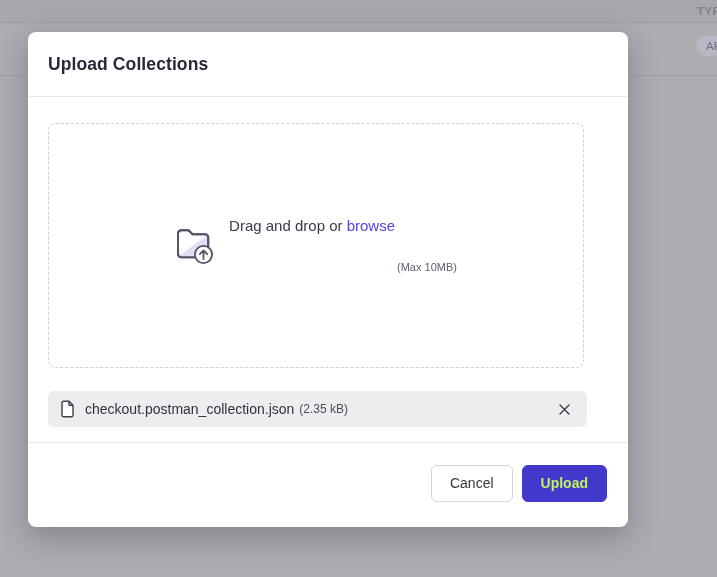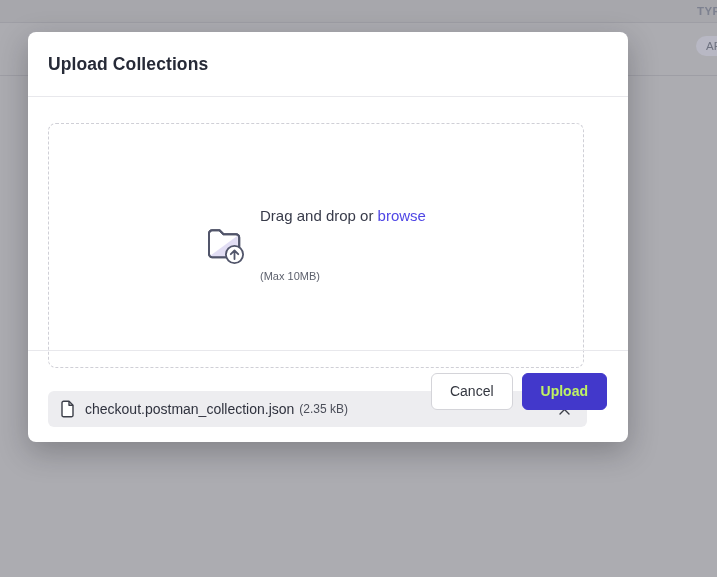--- a/index.html
+++ b/index.html
@@ -25,21 +25,21 @@
   .bg-badge {
     position: absolute; left: 696px; top: 36px;
     background: #b8b8c4; color: #6e7280;
     font-size: 11.5px; font-weight: 500;
     padding: 4px 10px; border-radius: 11px; white-space: nowrap;
   }
 
   
   .modal {
     position: absolute; left: 28px; top: 32px;
-    width: 600px; height: 410px;
+    width: 600px; height: 495px;
     background: #ffffff; border-radius: 8px;
     box-shadow: 0 10px 30px rgba(20,20,30,0.28);
   }
   .modal-header {
     height: 65px; padding: 0 20px;
     display: flex; align-items: center;
     border-bottom: 1px solid #e8e8ec;
     border-radius: 8px 8px 0 0;
   }
   .modal-title {
@@ -50,21 +50,21 @@
   
   .dropzone {
     margin: 26px 44px 0 20px;
     width: 536px; height: 245px;
     border: 1px dashed #cfcfd6; border-radius: 8px;
     display: flex; align-items: center; justify-content: center;
     cursor: pointer; background: #ffffff;
   }
   .dz-inner { display: flex; align-items: center; gap: 14px; margin-top: -2px; }
   .dz-icon { width: 40px; height: 42px; flex: 0 0 auto; }
-  .dz-text { display: flex; flex-direction: column; gap: 2px; }
+  .dz-text { display: flex; flex-direction: row; gap: 2px; }
   .dz-line1 { font-size: 15px; color: #383b4a; }
   .dz-line1 .browse { color: #4f46e5; font-weight: 500; text-decoration: none; cursor: pointer; }
   .dz-hint { font-size: 11px; color: #5d616d; margin-top: 44px; }
 
   
   .file-row {
     margin: 23px 41px 0 20px;
     width: 539px; height: 36px;
     background: #ededf0; border-radius: 6px;
     display: flex; align-items: center;
@@ -74,21 +74,21 @@
   .file-name { font-size: 14px; color: #2f323e; white-space: nowrap; }
   .file-size { font-size: 12px; color: #4b4e59; margin-left: 5px; white-space: nowrap; }
   .file-remove {
     margin-left: auto; background: none; border: none; cursor: pointer;
     width: 22px; height: 22px; display: flex; align-items: center; justify-content: center;
     border-radius: 4px;
   }
 
   
   .modal-footer {
-    position: absolute; left: 0; bottom: 11px;
+    position: absolute; left: 0; bottom: 4px;
     width: 600px; height: 81px;
     border-top: 1px solid #e8e8ec;
     display: flex; align-items: center; justify-content: flex-end;
     padding: 0 21px; gap: 9px;
     border-radius: 0 0 8px 8px;
   }
   .btn {
     height: 37px; border-radius: 6px; font-size: 14px;
     font-family: "Liberation Sans", sans-serif;
     cursor: pointer; padding: 0 18px;

